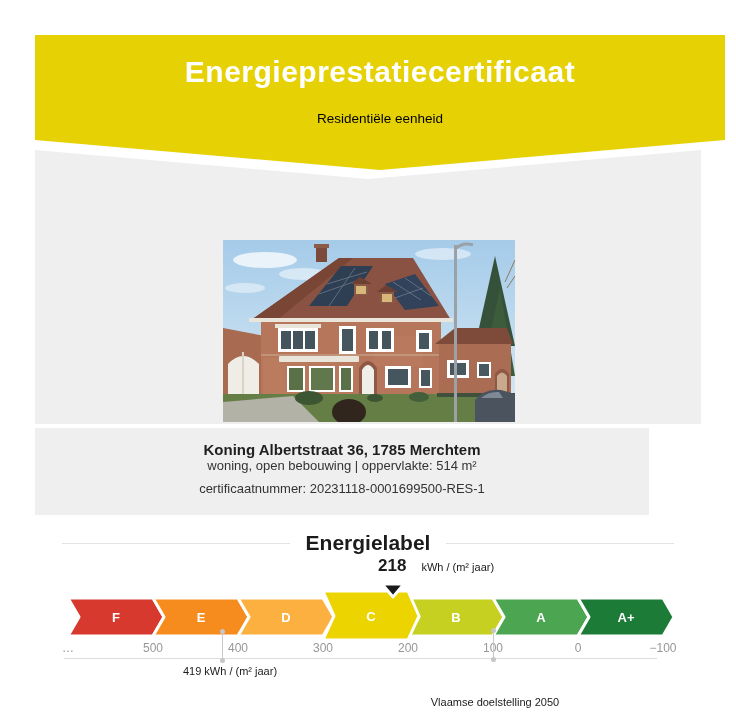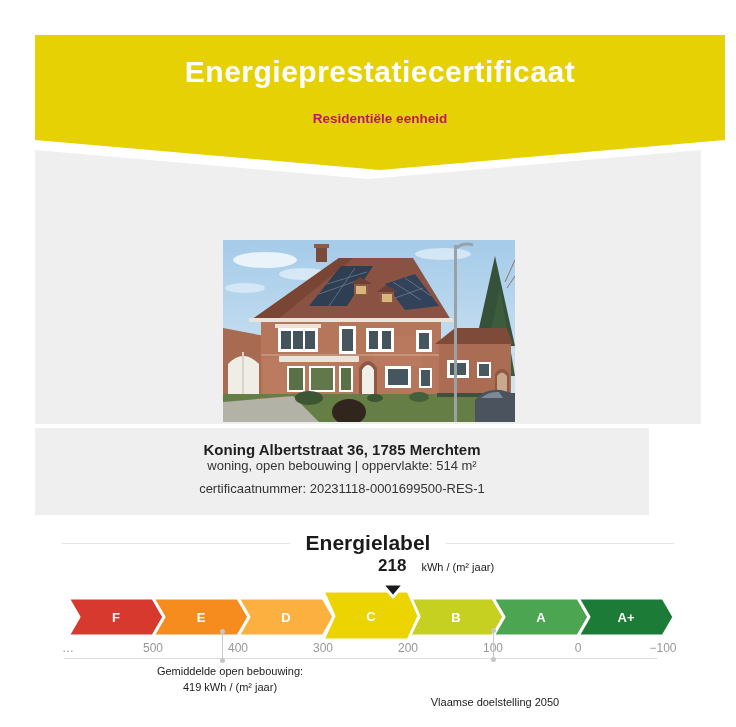--- a/index.html
+++ b/index.html
@@ -16,21 +16,21 @@
     background:#e6d204;
     clip-path:polygon(0 0,100% 0,100% 105px,50% 135px,0 105px);
     text-align:center;
   }
   .banner-title{
     margin-top:20px;
     font-size:30px;font-weight:bold;color:#ffffff;letter-spacing:.5px;
   }
   .banner-subtitle{
     margin-top:22px;
-    font-size:13.5px;font-weight:bold;color:#be185d;
+    font-size:13.5px;font-weight:normal;color:#000000;
   }
 
   
   .photo-area{
     left:35px;top:150px;width:666px;height:274px;
     background:#efefef;
     clip-path:polygon(0 0,50% 29px,100% 0,100% 100%,0 100%);
   }
   .photo{left:223px;top:240px;width:292px;height:182px;}
   .photo svg{display:block;width:292px;height:182px;}
@@ -245,21 +245,20 @@
 <div class="abs tick" style="left:458px;">100</div>
 <div class="abs tick" style="left:543px;">0</div>
 <div class="abs tick" style="left:628px;">−100</div>
 
 <div class="abs scale-baseline"></div>
 
 <div class="abs ref-dot" style="left:220px;top:629px;"></div>
 <div class="abs ref-line" style="left:222px;top:632px;height:27px;"></div>
 <div class="abs ref-dot" style="left:220px;top:658px;"></div>
 <div class="abs ref-note" style="left:110px;top:663px;">
-  <div>Gemiddelde open bebouwing:</div>
   <div>419 kWh / (m² jaar)</div>
 </div>
 
 <div class="abs ref-dot" style="left:491px;top:628px;"></div>
 <div class="abs ref-line" style="left:493px;top:631px;height:28px;"></div>
 <div class="abs ref-dot" style="left:491px;top:657px;"></div>
 <div class="abs ref-note" style="left:375px;top:694px;">
   <div>Vlaamse doelstelling 2050</div>
 </div>
 

